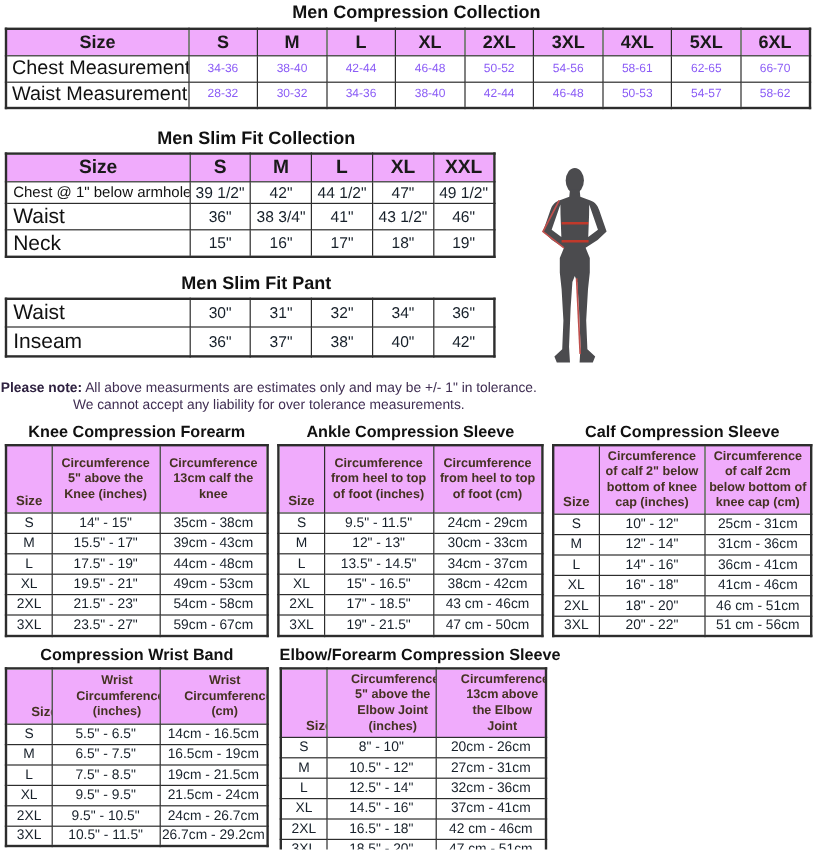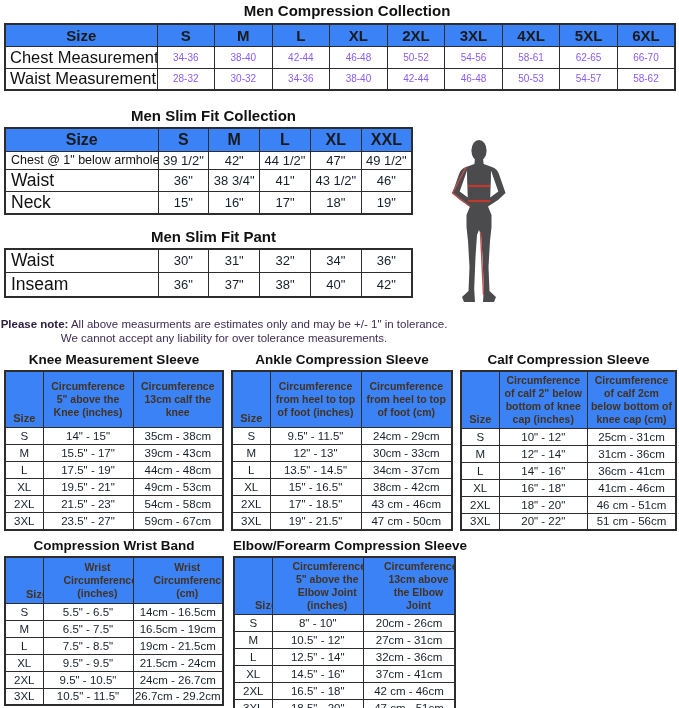--- a/index.html
+++ b/index.html
@@ -15,21 +15,21 @@
   .title { font-weight:bold; text-align:center; color:#111; }
   .title-lg { font-size:15px; line-height:18px;padding-left:15px; }
   .title-sm { font-size:13.5px; line-height:16px; }
 
   table { border-collapse:collapse; table-layout:fixed; background:#fff; }
   th, td {
     border:1px solid #2d2d2d;
     text-align:center; vertical-align:middle;
     overflow:hidden; white-space:nowrap;
   }
-  th { background:#3b82f6; font-weight:bold; color:#1a1a1a; }
+  th { background:#f0abfc; font-weight:bold; color:#1a1a1a; }
   .outer2 { border:2px solid #2d2d2d; }
 
   
   .sec1-title { padding-top:2px; }
   .t1 { width:672px; margin:3px 0 0 4px; }
   .t1 th { font-size:15px; height:22px; }
   .t1 td { font-size:10px; height:22px; color:#8b5cf6; }
   .t1 th:first-child, .t1 td:first-child { width:152px; }
   .t1 td:first-child { text-align:left; font-size:16.5px; padding-left:4px; color:#111; }
 
@@ -208,21 +208,21 @@
         </tr>
       </tbody>
     </table>
 
   <p class="note"><b>Please note:</b> <span>All above measurments are estimates only and may be +/- 1" in tolerance.</span><br>
     <span>We cannot accept any liability for over tolerance measurements.</span>
   </p>
 
   <div class="row3">
     <div class="mini-wrap">
-      <div class="title title-sm">Knee Measurement Sleeve</div>
+      <div class="title title-sm">Knee Compression Forearm</div>
       <table class="t-mini t-knee rowA outer2">
           <thead>
             <tr>
               <th>Size</th>
               <th>Circumference 5" above the Knee (inches)</th>
               <th>Circumference 13cm calf the knee</th>
             </tr>
           </thead>
           <tbody>
             <tr>

